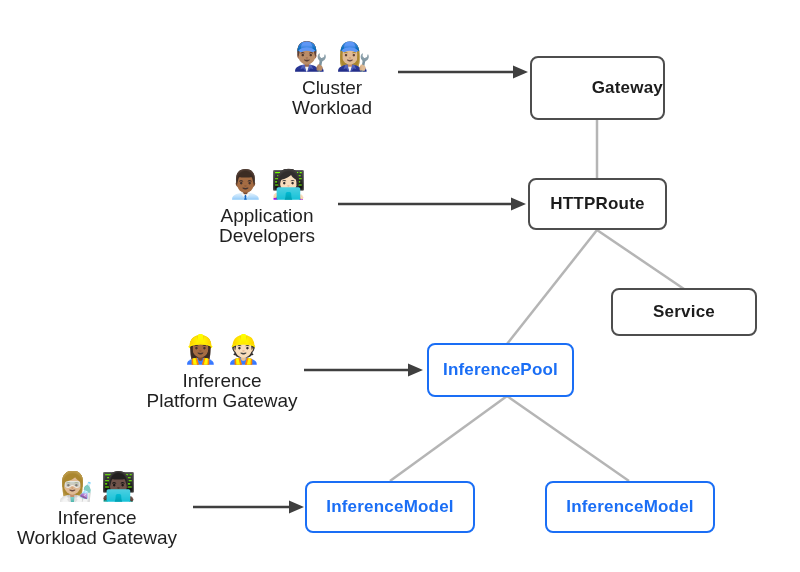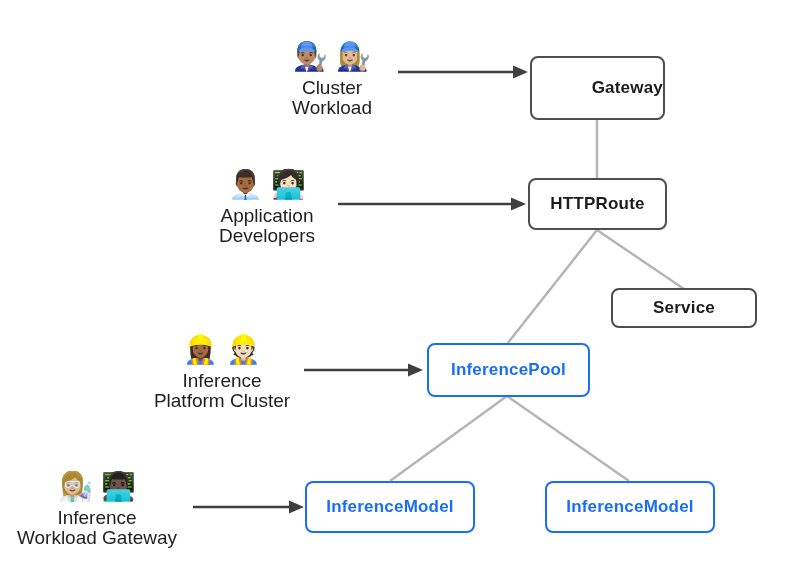--- a/index.html
+++ b/index.html
@@ -35,22 +35,22 @@
   .node.standard {
     border: 2.5px solid #4d4d4d;
     color: #1c1c1c;
   }
   .node.inference {
     border: 2.5px solid #1a6ef5;
     color: #1a6ef5;
   }
   .node-gateway        { left: 530px; top: 56px;  width: 135px; height: 64px; justify-content: flex-end; }
   .node-httproute      { left: 528px; top: 178px; width: 139px; height: 52px; }
-  .node-service        { left: 611px; top: 288px; width: 146px; height: 40px; }
-  .node-inferencepool  { left: 427px; top: 343px; width: 163px; height: 54px; }
+  .node-service        { left: 611px; top: 288px; width: 146px; height: 48px; }
+  .node-inferencepool  { left: 427px; top: 343px; width: 147px; height: 54px; }
   .node-inferencemodel-1 { left: 305px; top: 481px; width: 170px; height: 52px; }
   .node-inferencemodel-2 { left: 545px; top: 481px; width: 170px; height: 52px; }
 
   .persona {
     position: absolute;
     width: 190px;
     text-align: center;
     color: #1f1f1f;
   }
   .persona .emojis {
@@ -130,21 +130,21 @@
     <div class="plabel">
       <div>Application</div>
       <div>Developers</div>
     </div>
   </div>
 
   <div class="persona persona-3">
     <div class="emojis">👷🏾‍♀️ 👷🏻</div>
     <div class="plabel">
       <div>Inference</div>
-      <div>Platform Cluster</div>
+      <div>Platform Gateway</div>
     </div>
   </div>
 
   <div class="persona persona-4">
     <div class="emojis">👩🏼‍🔬 👨🏿‍💻</div>
     <div class="plabel">
       <div>Inference</div>
       <div>Workload Gateway</div>
     </div>
   </div>

